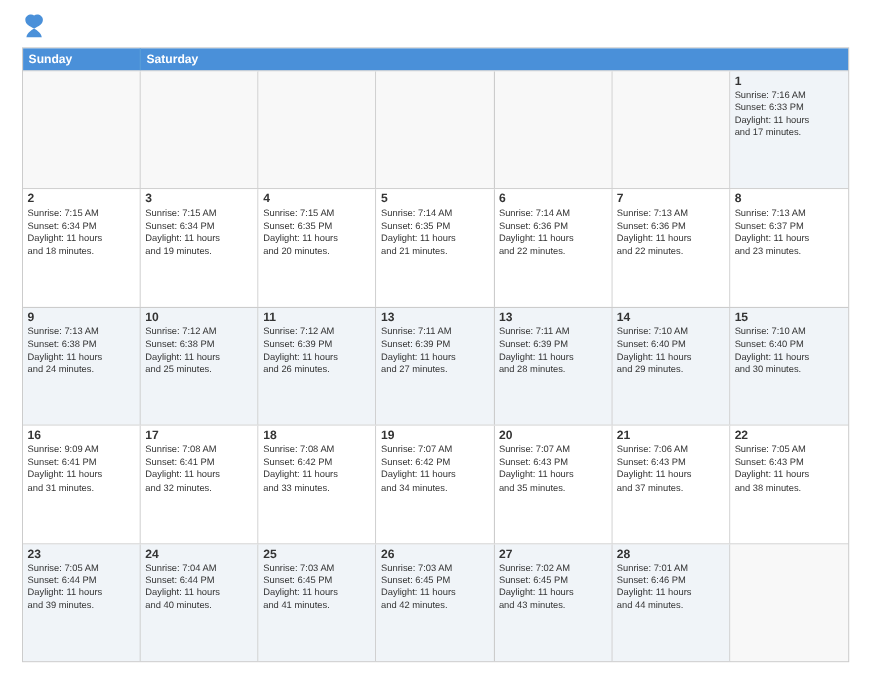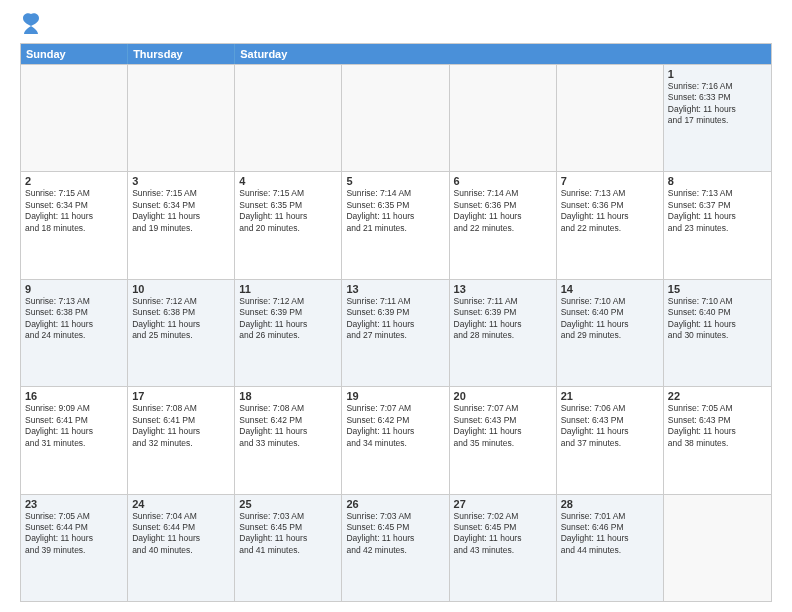--- a/index.html
+++ b/index.html
@@ -133,21 +133,20 @@
     </div>
     <div class="title-section">
       <div class="month-title"></div>
       <div class="subtitle"></div>
     </div>
   </div>
 
   <div class="calendar">
     <div class="cal-header">
     <div class="cal-header-cell">Sunday</div>
-        <div class="cal-header-cell">Thursday</div>
         <div class="cal-header-cell">Saturday</div>
       </div>
     <div class="cal-body">
     <div class="cal-row">
           <div class="cal-cell empty"></div>
           <div class="cal-cell empty"></div>
           <div class="cal-cell empty"></div>
           <div class="cal-cell empty"></div>
           <div class="cal-cell empty"></div>
           <div class="cal-cell empty"></div>

